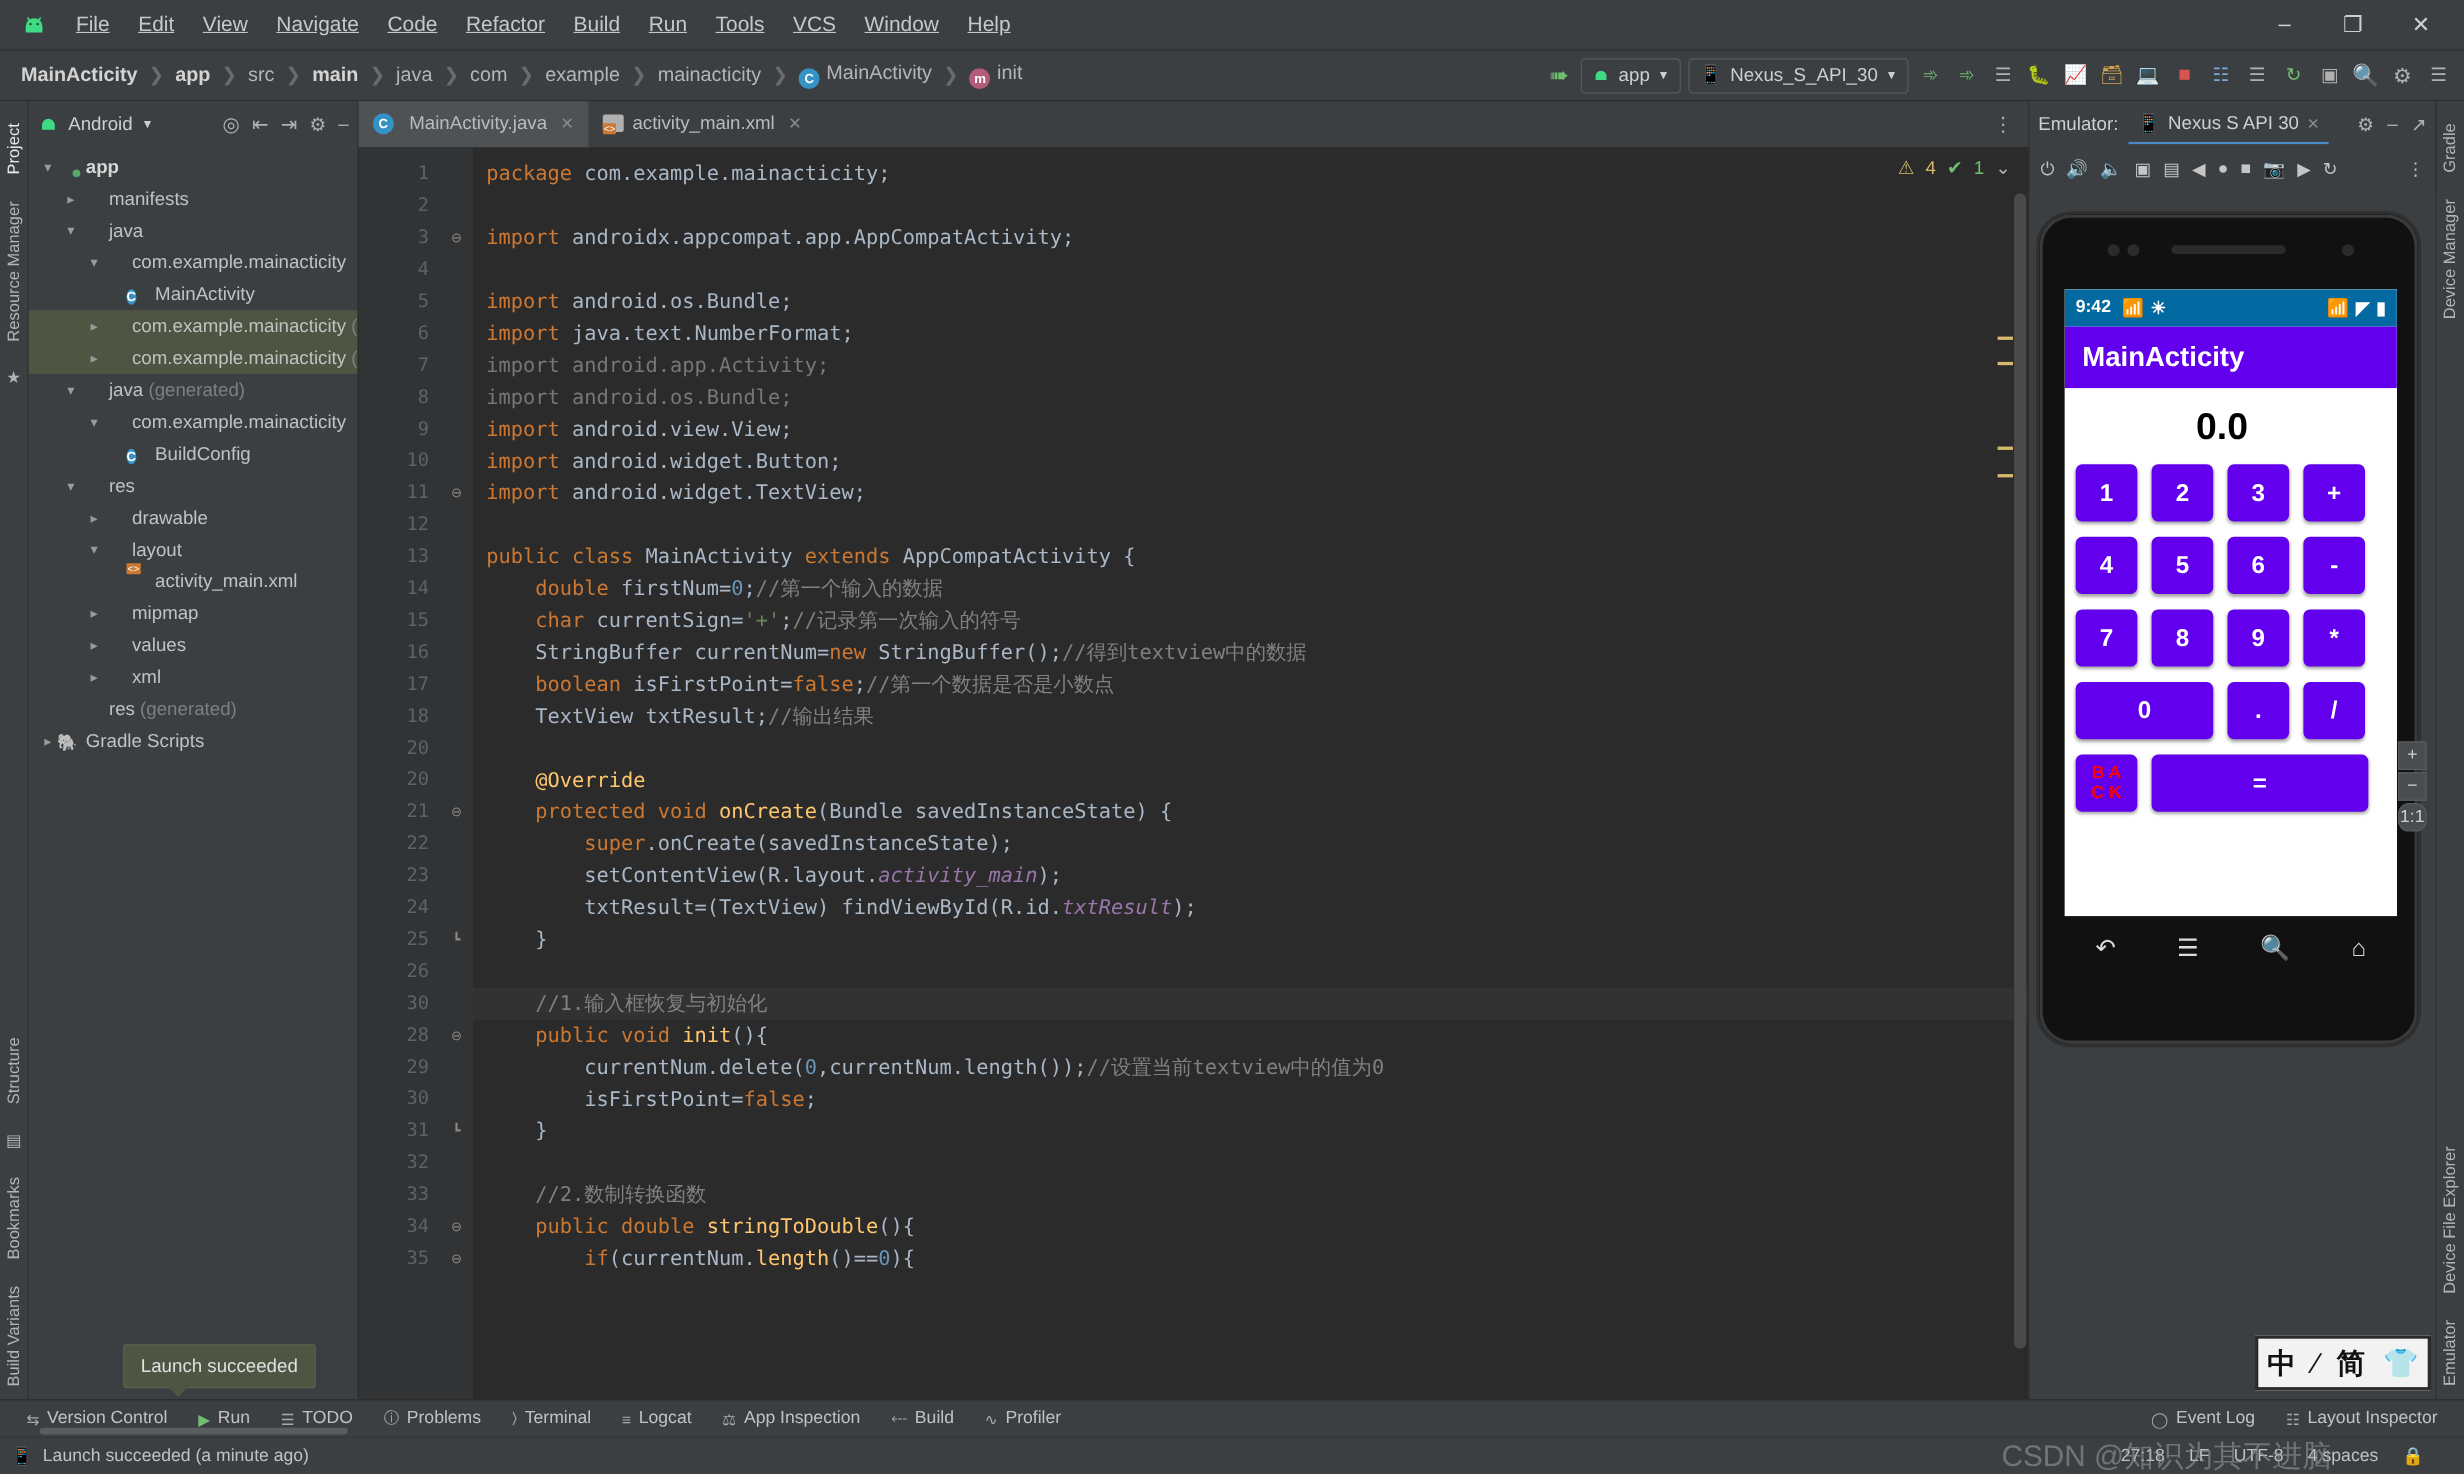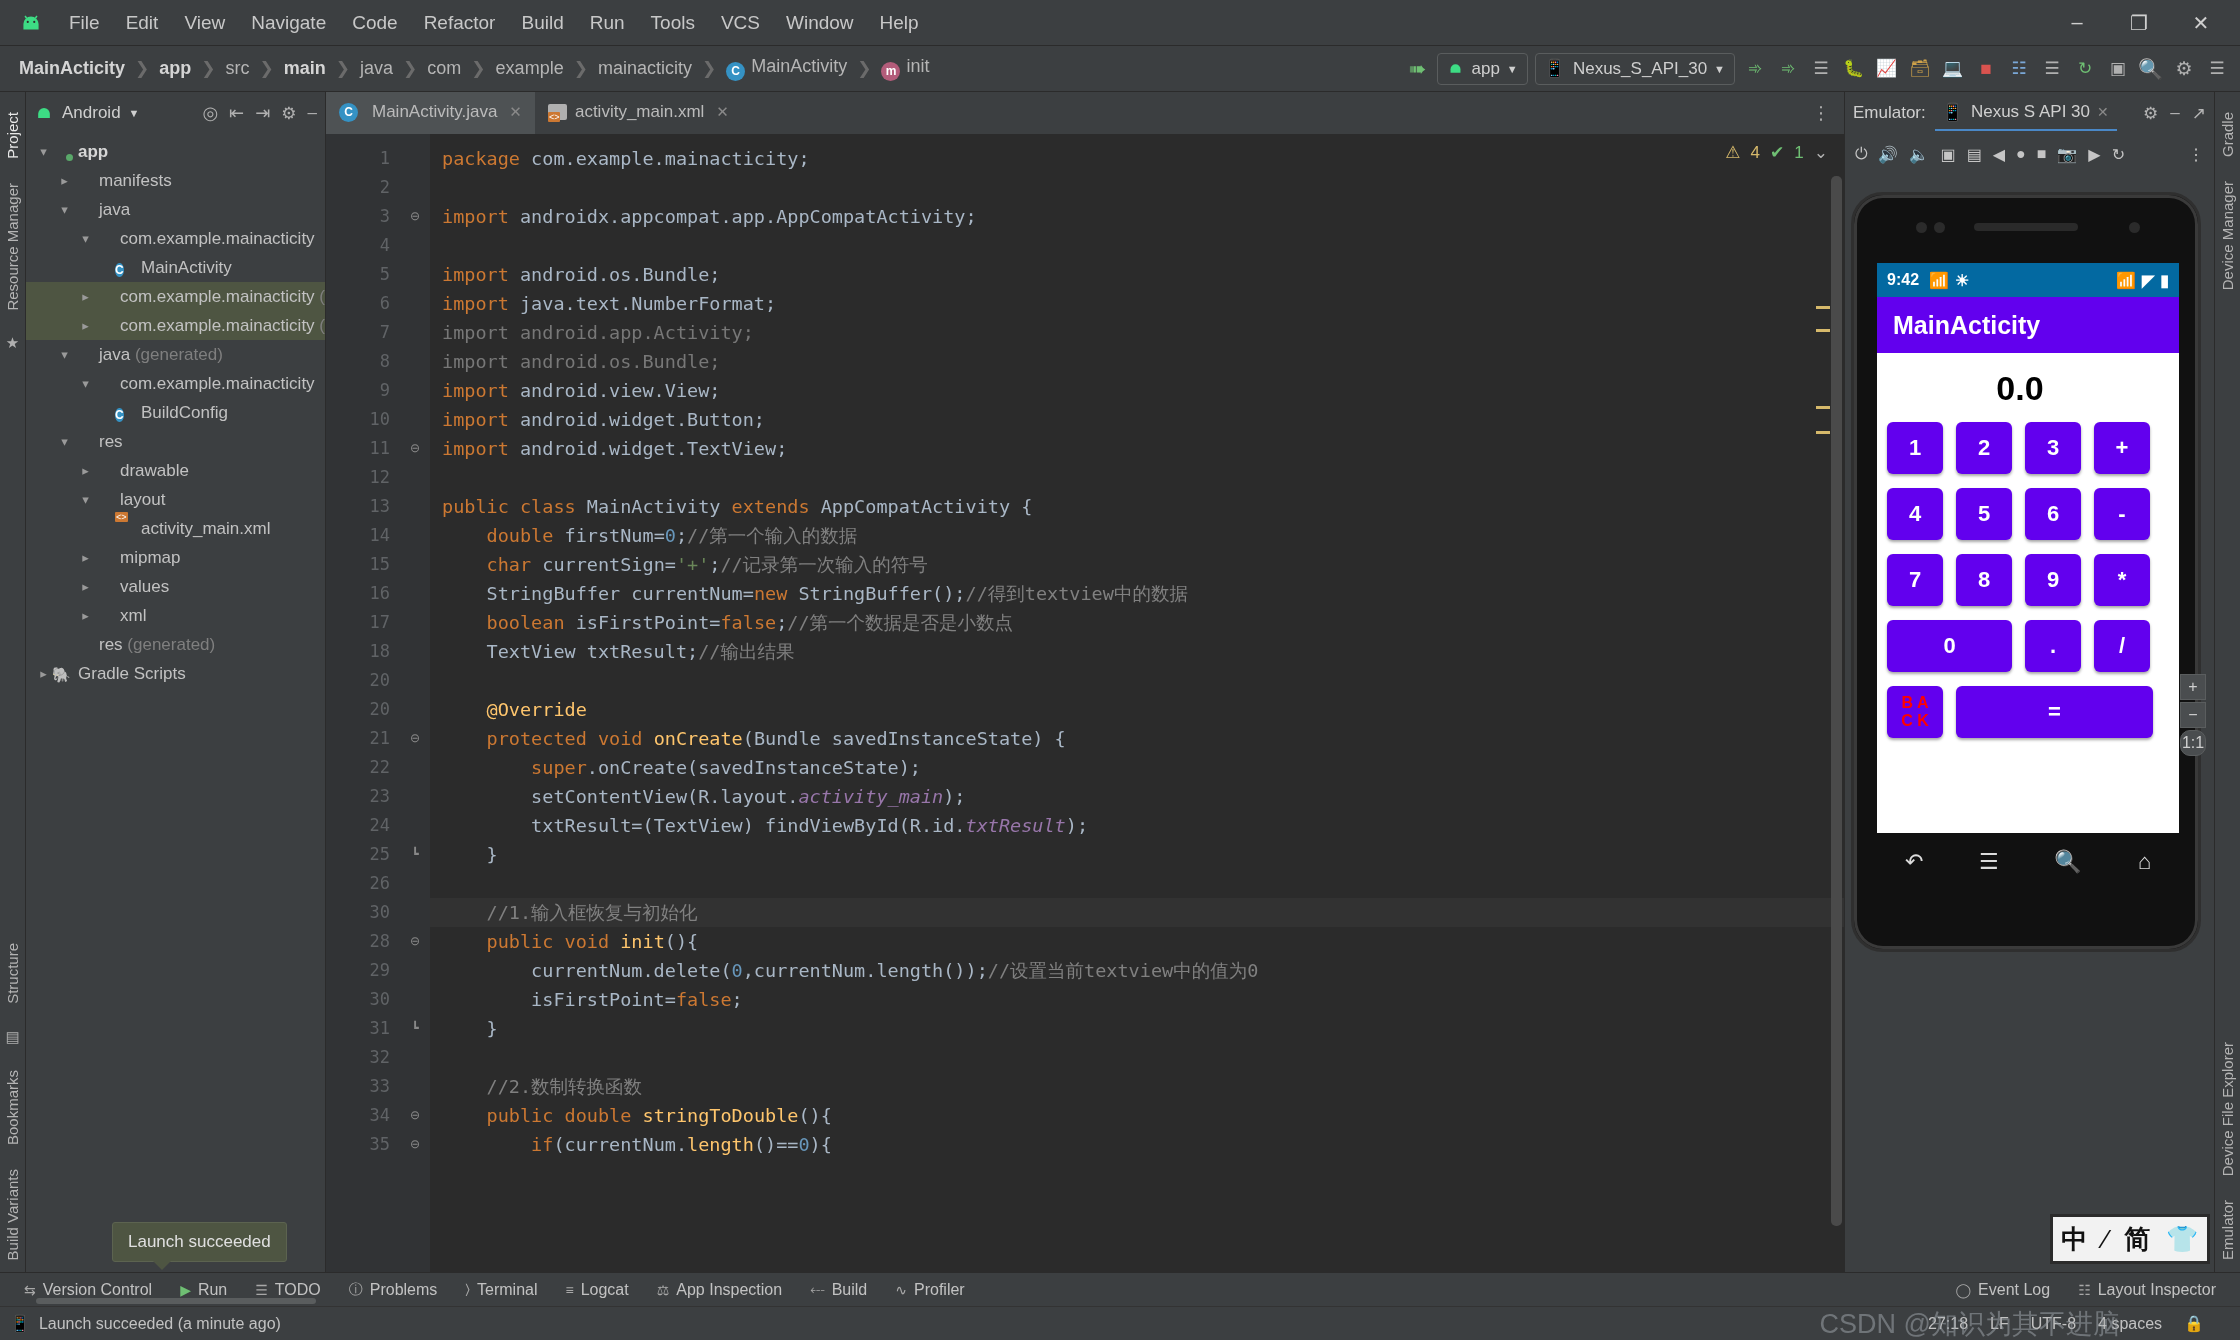--- a/index.html
+++ b/index.html
@@ -6,21 +6,21 @@
   html,body { width:2240px; height:1340px; overflow:hidden; background:#3c3f41;
     font-family:"Liberation Sans", sans-serif; color:#bbbbbb; }
   .app { position:relative; width:2240px; height:1340px; display:flex; flex-direction:column; }
 
   
   .titlebar { height:46px; background:#3c3f41; display:flex; align-items:center;
     padding:0 8px; position:relative; border-bottom:1px solid #2b2b2b; }
   .droid { width:26px; height:26px; margin:0 14px 0 10px; position:relative; }
   .droid svg { display:block; }
   .menu { display:flex; align-items:center; gap:4px; }
-  .menu .mi { font-size:19px; color:#c8c8c8; padding:4px 11px; border-radius:3px; cursor:default; white-space:nowrap;}
+  .menu .mi { font-size:19px; color:#c8c8c8; padding:4px 11px; border-radius:3px; cursor:default; white-space:nowrap;text-decoration:underline;}
   .wintitle { position:absolute; left:0; right:0; text-align:center; font-size:18px; color:#9a9a9a; pointer-events:none;}
   .winbtns { margin-left:auto; display:flex; align-items:center; gap:0px; z-index:2;}
   .winbtn { width:62px; height:44px; display:flex; align-items:center; justify-content:center; color:#cfcfcf; font-size:20px;}
 
   
   .navbar { height:46px; background:#3c3f41; display:flex; align-items:center; padding:0 6px 0 14px; gap:2px;
      border-bottom:1px solid #2b2b2b;}
   .crumb { font-size:18px; color:#b5b5b5; padding:2px 5px; white-space:nowrap;}
   .crumb.b { font-weight:bold; color:#d4d4d4;}
   .sep { color:#6b6b6b; font-size:17px; padding:0 3px;}

